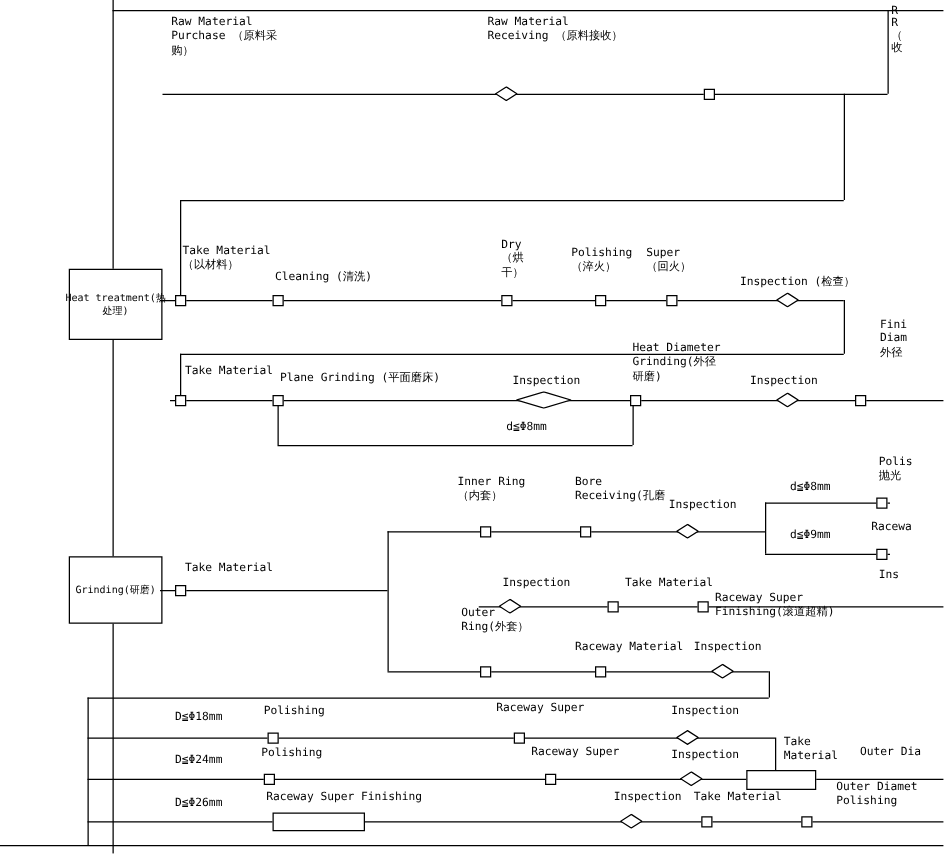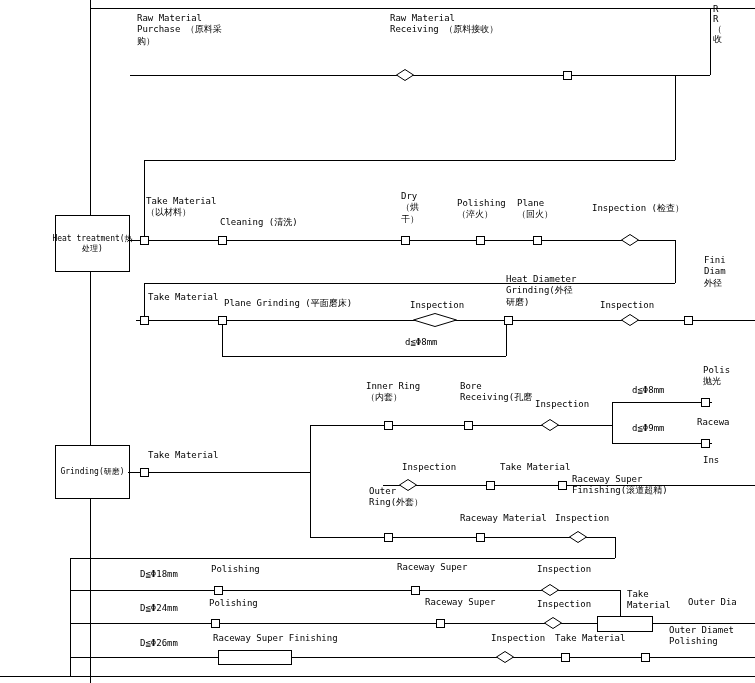--- a/index.html
+++ b/index.html
@@ -59,23 +59,23 @@
         <polygon points="9,0.5 17.5,6 9,11.5 0.5,6" fill="#fff" stroke="#000"></polygon>
       </svg></div>
   <div class="lb" style="left:146px;top:196px">Take Material
 （以材料）</div>
   <div class="lb" style="left:220px;top:217px">Cleaning (清洗)</div>
   <div class="lb" style="left:401px;top:191px">Dry
 （烘
 干）</div>
   <div class="lb" style="left:457px;top:198px">Polishing
 （淬火）</div>
-  <div class="lb" style="left:517px;top:198px">Plane
+  <div class="lb" style="left:517px;top:198px">Super
 （回火）</div>
-  <div class="lb" style="left:592px;top:203px">Inspection (检查）</div>
+  <div class="lb" style="left:592px;top:221px">Inspection (检查）</div>
 
   <div class="vl" style="left:675px;top:240px;height:43px"></div>
   <div class="hl" style="left:144px;top:283px;width:531px"></div>
   <div class="vl" style="left:144px;top:283px;height:33px"></div>
 
   <div class="hl" style="left:136px;top:320px;width:619px"></div>
   <div class="sq" style="left:140px;top:316px"></div>
   <div class="sq" style="left:218px;top:316px"></div>
   <div class="dn" style="left:413px;top:313px"><svg width="44" height="14">
         <polygon points="22,0.5 43.5,7 22,13.5 0.5,7" fill="#fff" stroke="#000"></polygon>

